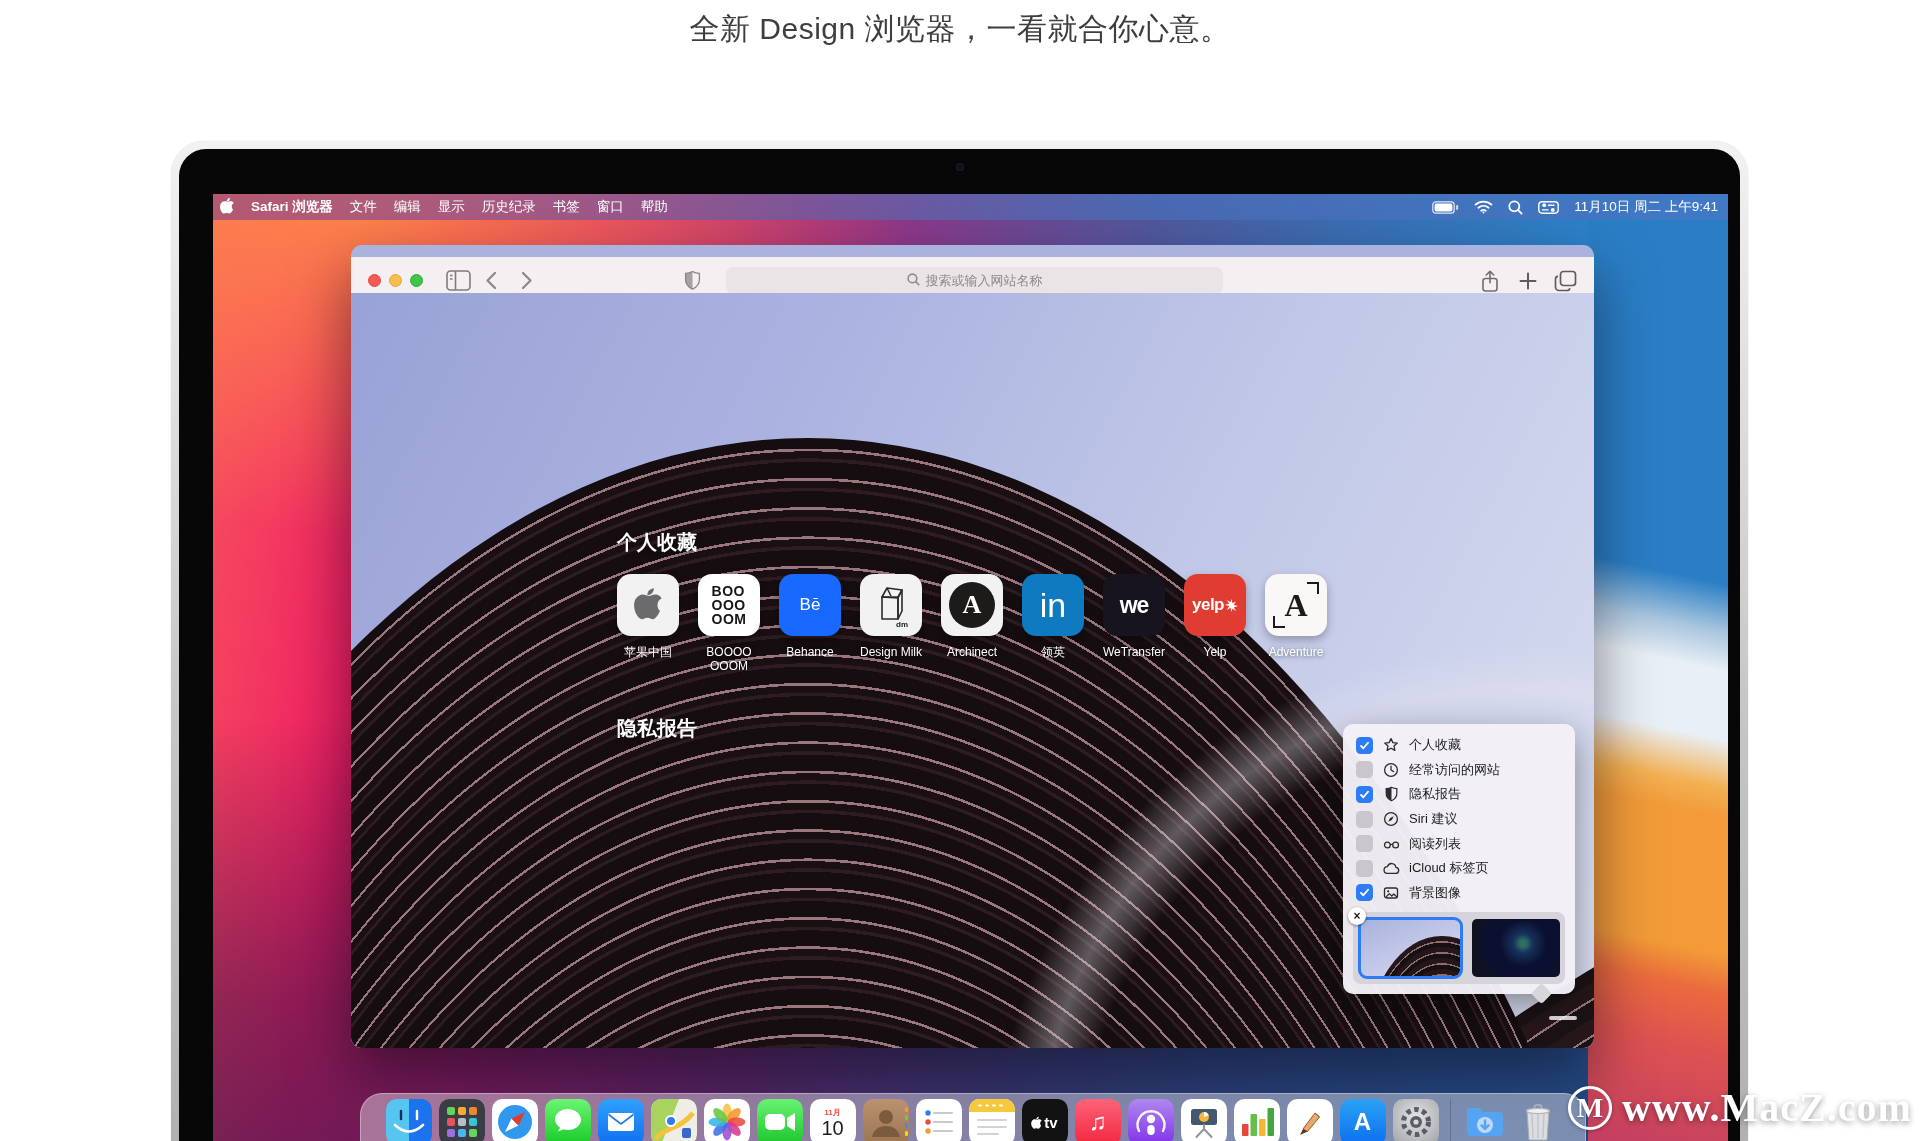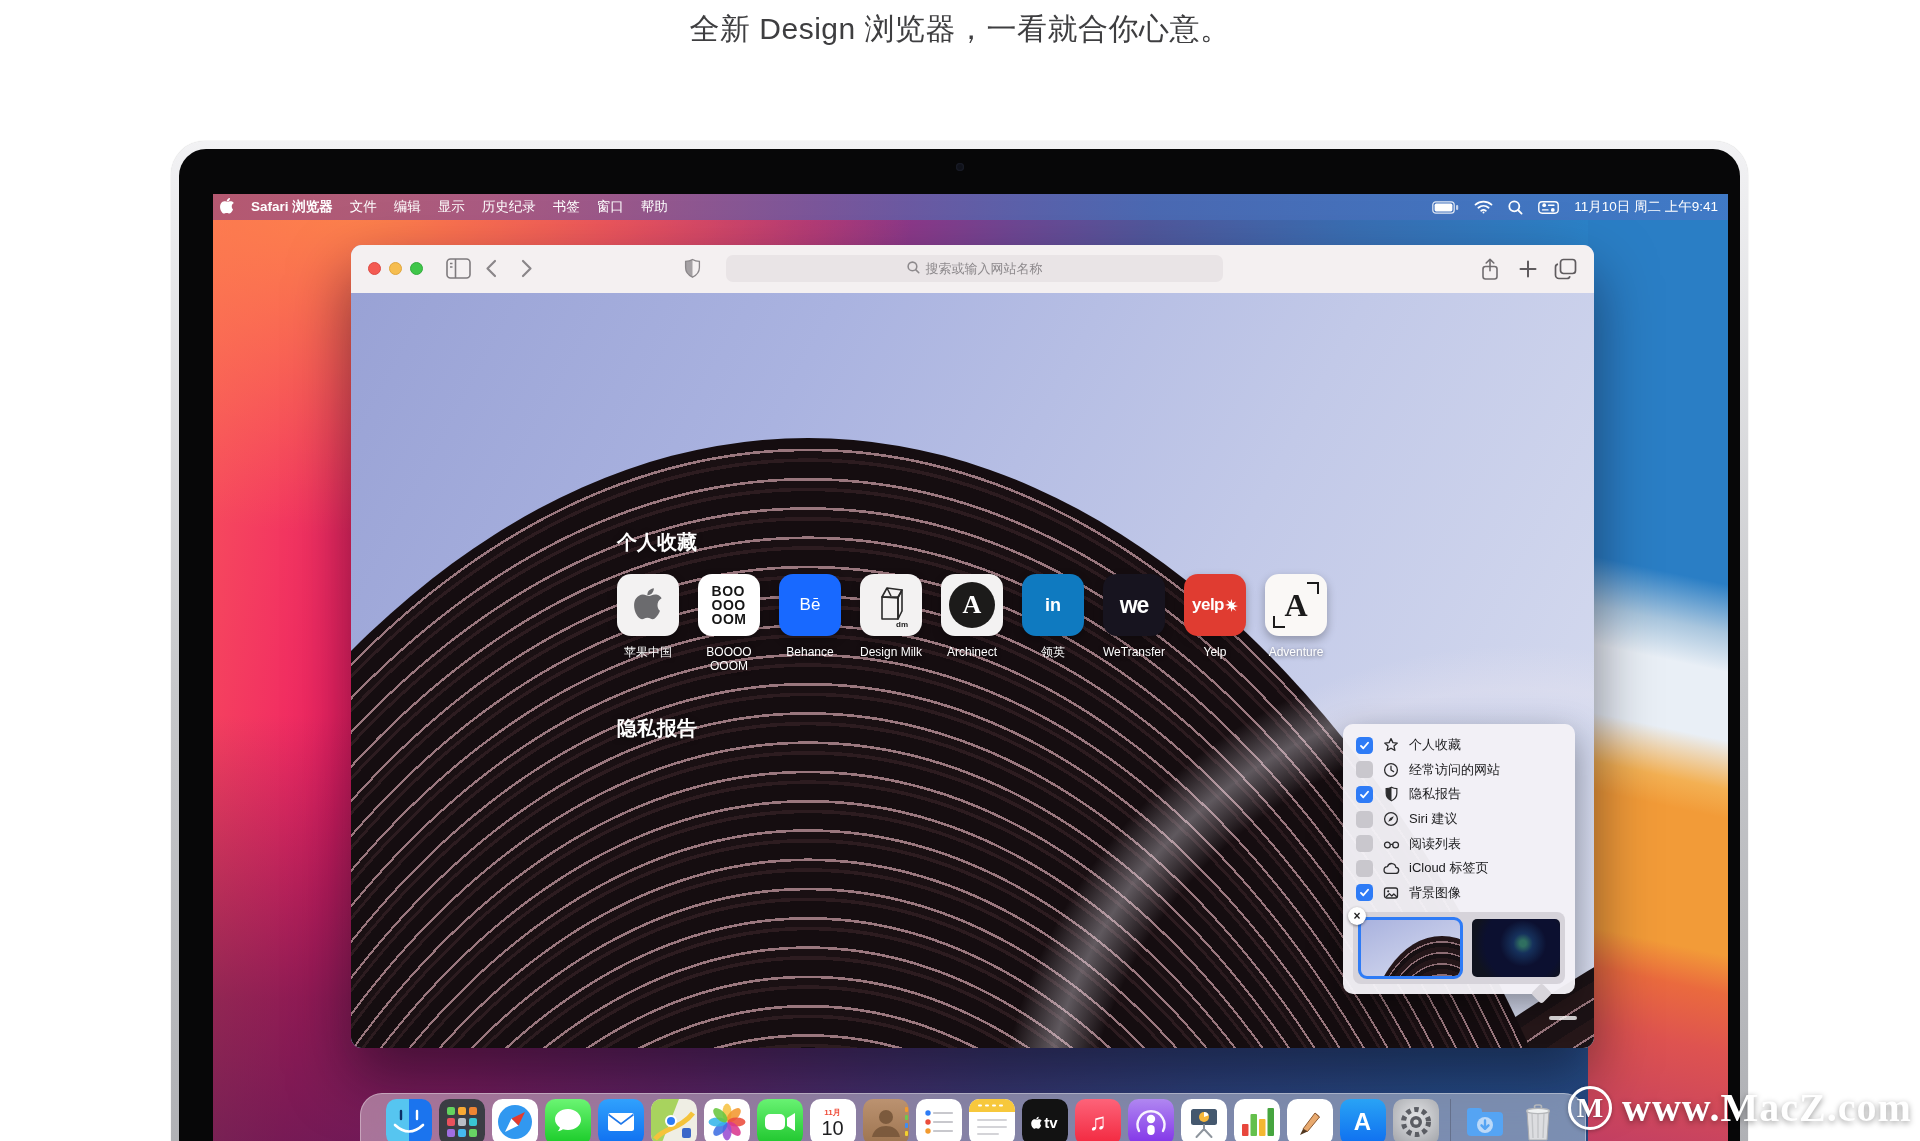--- a/index.html
+++ b/index.html
@@ -29,21 +29,21 @@
   .menubar{position:absolute;left:0;right:0;top:0;height:26px;display:flex;align-items:center;
     gap:17px;padding:0 10px 0 7px;color:#fff;font-size:13.5px;z-index:3;
     background:linear-gradient(90deg,rgba(168,82,118,.85) 0%,rgba(152,86,140,.82) 18%,rgba(110,92,162,.82) 40%,rgba(74,108,182,.85) 62%,rgba(66,121,198,.9) 100%);}
   .mb-item{white-space:nowrap;}
   .mb-app{font-weight:700;}
   .mb-right{margin-left:auto;display:flex;align-items:center;gap:15px;font-weight:500;}
   .mb-right svg{display:block;}
   
   .win{position:absolute;left:138px;top:51px;width:1243px;height:803px;border-radius:11px;
        box-shadow:0 28px 60px rgba(10,5,20,.5);overflow:hidden;z-index:4;background:#aab3de;}
-  .wtoolbar{position:absolute;left:0;right:0;top:0;height:48px;background:#f4f0f1;border-bottom:1px solid #d9d4d6;}
+  .wtoolbar{position:absolute;left:0;right:0;top:12px;height:48px;background:#f4f0f1;border-bottom:1px solid #d9d4d6;}
   .tl{position:absolute;top:17px;width:13px;height:13px;border-radius:50%;box-sizing:border-box;}
   .tl.red{left:17px;background:#f45a52;border:1px solid #dd4a44;}
   .tl.yel{left:38px;background:#f6bd4f;border:1px solid #dfa63c;}
   .tl.grn{left:59px;background:#3fc649;border:1px solid #33ab3e;}
   .tbtn{position:absolute;top:13px;color:#7e7a7d;}
   .search-field{position:absolute;left:375px;top:10px;width:497px;height:27px;background:#e9e4e6;
     border-radius:7px;display:flex;align-items:center;justify-content:center;gap:6px;
     color:#8d898c;font-size:13px;}
   
   .content{position:absolute;left:0;right:0;top:48px;bottom:0;overflow:hidden;
@@ -61,21 +61,21 @@
   .tile{width:62px;height:62px;border-radius:14px;display:flex;align-items:center;justify-content:center;
         box-shadow:0 4px 10px rgba(0,0,0,.28);box-sizing:border-box;}
   .fav .lbl{margin-top:9px;font-size:12px;color:#fff;text-shadow:0 1px 4px rgba(0,0,0,.55);
             text-align:center;line-height:1.2;width:76px;}
   .ft-light{background:#f3f2f2;}
   .ft-white{background:#fff;}
   .boom-text{white-space:pre-line;font-weight:700;font-size:14px;line-height:1.02;color:#151515;letter-spacing:.5px;}
   .behance{background:#1869ff;color:#fff;font-size:17px;font-weight:400;}
   .archinect-circle{width:46px;height:46px;border-radius:50%;background:#1c1b1a;color:#fff;display:flex;
     align-items:center;justify-content:center;font-family:"Liberation Serif",serif;font-size:26px;font-weight:700;}
-  .linkedin{background:#0f7ac0;color:#fff;font-size:18px;font-weight:700;}
+  .linkedin{background:#0f7ac0;color:#fff;font-size:34px;font-weight:400;}
   .wetransfer{background:#17141f;color:#fff;font-size:23px;font-weight:800;letter-spacing:-1px;}
   .yelp{background:#e03c31;color:#fff;font-size:17px;font-weight:800;letter-spacing:-.5px;}
   .adventure{background:#faf8f6;position:relative;}
   .adventure .a{font-family:"Liberation Serif",serif;font-size:32px;font-weight:700;color:#1b1b1b;}
   .adventure .c1{position:absolute;right:8px;top:8px;width:10px;height:10px;border-top:2.5px solid #1b1b1b;border-right:2.5px solid #1b1b1b;}
   .adventure .c2{position:absolute;left:8px;bottom:8px;width:10px;height:10px;border-bottom:2.5px solid #1b1b1b;border-left:2.5px solid #1b1b1b;}
   .pr-title{left:266px;top:422px;}
   .pr-bar{position:absolute;left:266px;top:468px;width:707px;height:50px;border-radius:10px;
     display:flex;align-items:center;padding-left:22px;box-sizing:border-box;
     background:linear-gradient(90deg,rgba(57,55,56,.97) 0%,rgba(57,55,56,.95) 55%,rgba(100,98,99,.9) 70%,rgba(196,194,196,.88) 84%,rgba(252,251,252,.95) 96%);

